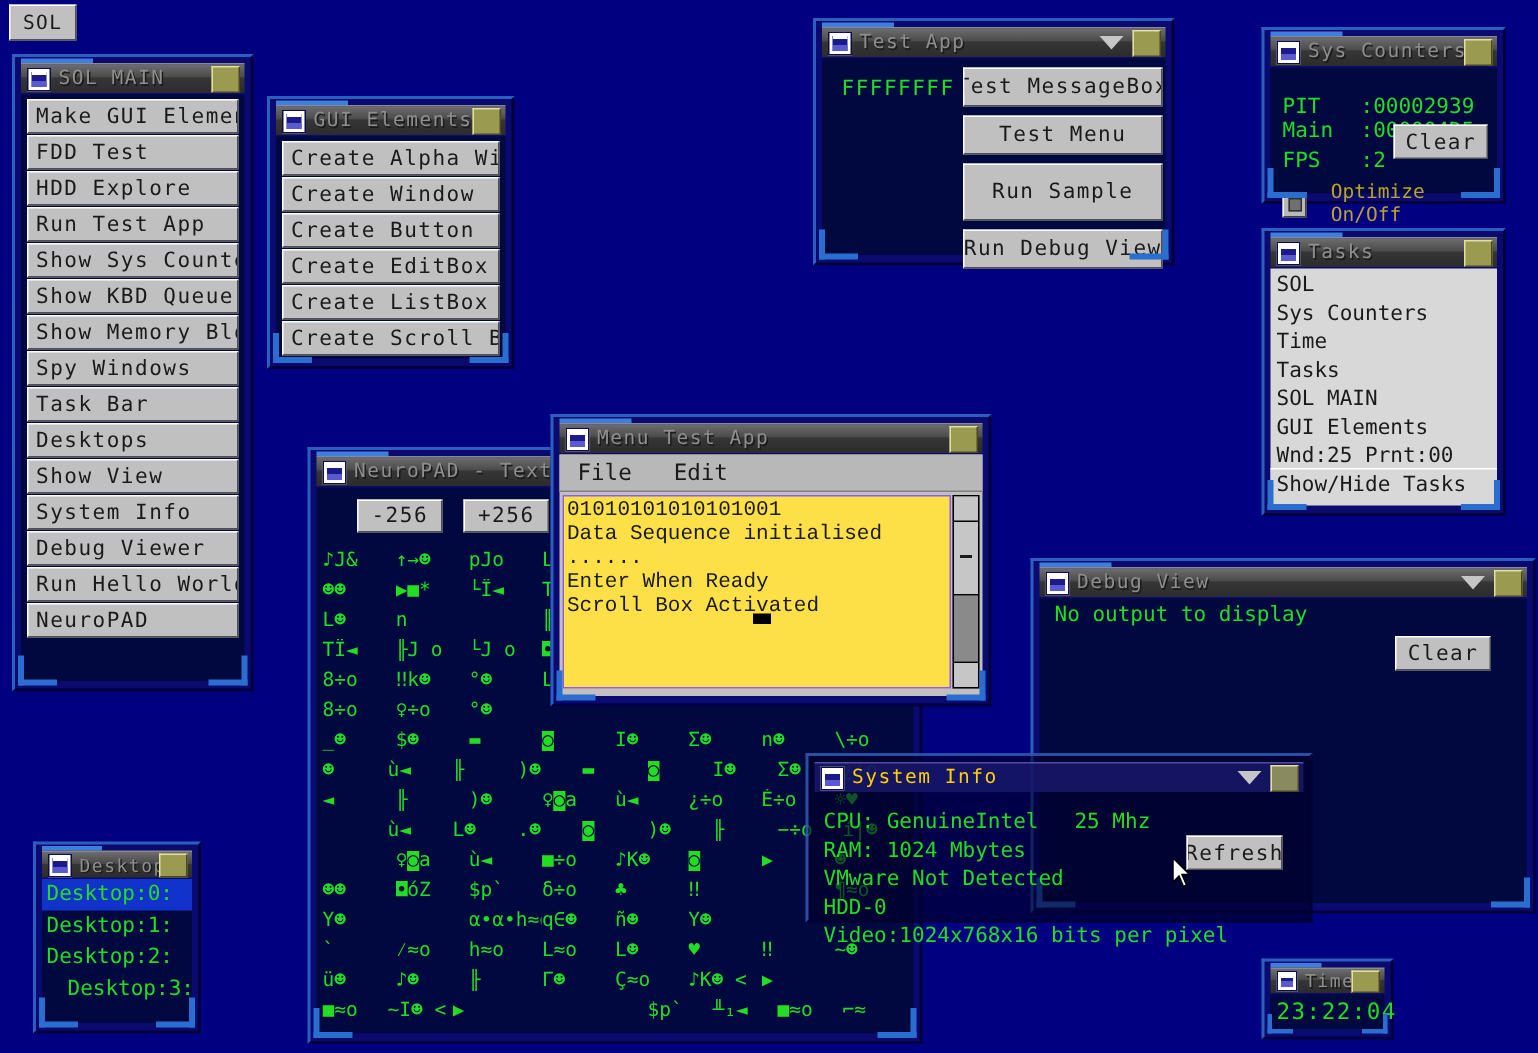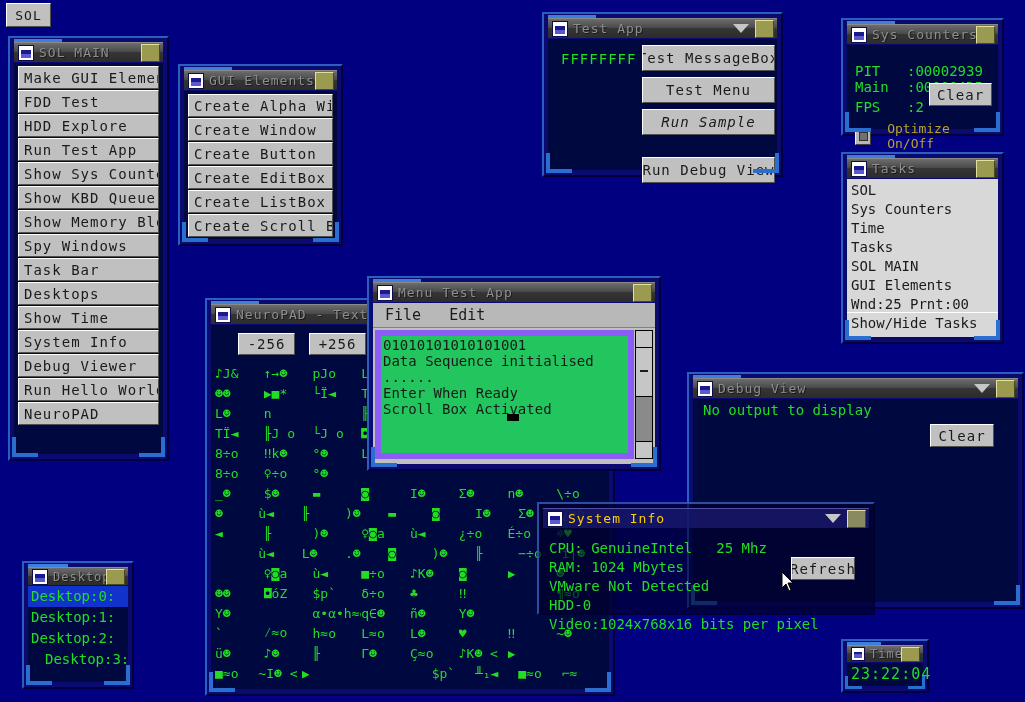--- a/index.html
+++ b/index.html
@@ -176,21 +176,21 @@
         <div class="btn menu-btn">
           <span>Spy Windows</span>
         </div>
         <div class="btn menu-btn">
           <span>Task Bar</span>
         </div>
         <div class="btn menu-btn">
           <span>Desktops</span>
         </div>
         <div class="btn menu-btn">
-          <span>Show Time</span>
+          <span>Show View</span>
         </div>
         <div class="btn menu-btn">
           <span>System Info</span>
         </div>
         <div class="btn menu-btn">
           <span>Debug Viewer</span>
         </div>
         <div class="btn menu-btn">
           <span>Run Hello World</span>
         </div>
@@ -246,21 +246,21 @@
   </div>
   <div class="client">
     <div class="grn" style="position:absolute; left:13px; top:12px; font-size:14px; letter-spacing:1px;">FFFFFFFF</div>
     <div id="test-app-buttons" style="position:absolute; left:94px; top:6px; width:133px;">
         <div class="btn" style="height: 26px; margin-bottom: 6px;">
           <span>Test MessageBox</span>
         </div>
         <div class="btn" style="height: 26px; margin-bottom: 6px;">
           <span>Test Menu</span>
         </div>
-        <div class="btn" style="height: 26px; margin-bottom: 22px; font-style: italic;">
+        <div class="btn" style="height: 38px; margin-bottom: 6px;">
           <span>Run Sample</span>
         </div>
         <div class="btn" style="height: 26px; margin-bottom: 6px;">
           <span>Run Debug View</span>
         </div>
       </div>
   </div>
   <div class="brkL"></div>
   <div class="brkR"></div>
 </div>
@@ -515,21 +515,21 @@
   <div class="tbar">
     <span class="ticon"></span>
     <span class="ttitle">Menu Test App</span>
     <span class="tbtn"></span>
   </div>
   <div class="client" style="background:#c0c0c0;">
     <div id="menu-test-menubar" style="height:24px; background:#b8b8b8; border-bottom:1px solid #808080; display:flex; align-items:center; padding-left:12px; gap:28px; color:#1a1a1a; font-size:15px;">
         <div>File</div>
         <div>Edit</div>
       </div>
-    <div style="position:absolute; left:2px; right:21px; top:27px; bottom:5px; background:#22c55e; border:6px solid #8b5cf6; box-sizing:border-box; overflow:hidden;">
+    <div style="position:absolute; left:2px; right:21px; top:27px; bottom:5px; background:#fde047; border:1px solid #8b5cf6; box-sizing:border-box; overflow:hidden;font-family:Liberation Mono, monospace;">
       <div id="menu-test-lines" style="padding:1px 2px; color:#1a1a1a; font-size:14px; line-height:16px;">
           <div>01010101010101001</div>
           <div>Data Sequence initialised</div>
           <div>......</div>
           <div>Enter When Ready</div>
           <div>Scroll Box Activated</div>
         </div>
       <div style="position:absolute; left:126px; top:78px; width:12px; height:7px; background:#000000;"></div>
     </div>
 

